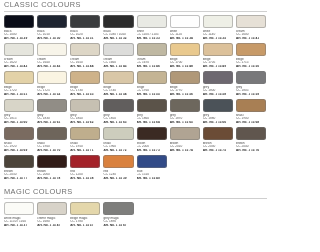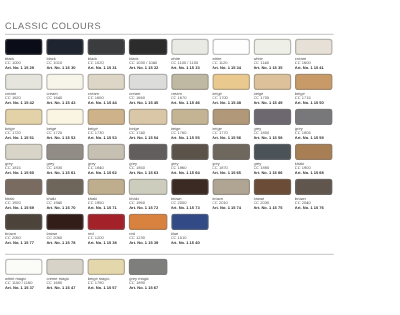--- a/index.html
+++ b/index.html
@@ -18,21 +18,21 @@
     width: 270px;
     height: 252px;
     background: #ffffff;
     padding: 0;
   }
   .section-header {
     font-size: 7.4px;
     letter-spacing: 0.45px;
     color: #6f6f6f;
     font-weight: normal;
-    padding: 16px 0 1px 4px;
+    padding: 0 0 1px 4px;
     margin: 0;
     text-transform: uppercase;
   }
   .section-rule {
     height: 1px;
     background: #cfcfcf;
     margin: 1px 3px 3px 4px;
   }
   .grid {
     display: grid;
@@ -442,20 +442,21 @@
           <div class="swatch" style="background: rgb(50, 75, 135);"></div>
           <div class="label">
             <span class="nm">blue</span>
             <span class="cc">CC 1510</span>
             <span class="art">Art. No. 1 15 40</span>
           </div>
         </div>
       </div>
     </div>
     <div class="magic-wrap">
+      <div class="section-header">MAGIC COLOURS</div>
       <div class="section-rule"></div>
       <div class="grid">
         <div class="cell">
           <div class="swatch" style="background: rgb(251, 251, 247);"></div>
           <div class="label">
             <span class="nm">white magic</span>
             <span class="cc">CC 1150 / 1160</span>
             <span class="art">Art. No. 1 15 37</span>
           </div>
         </div>

